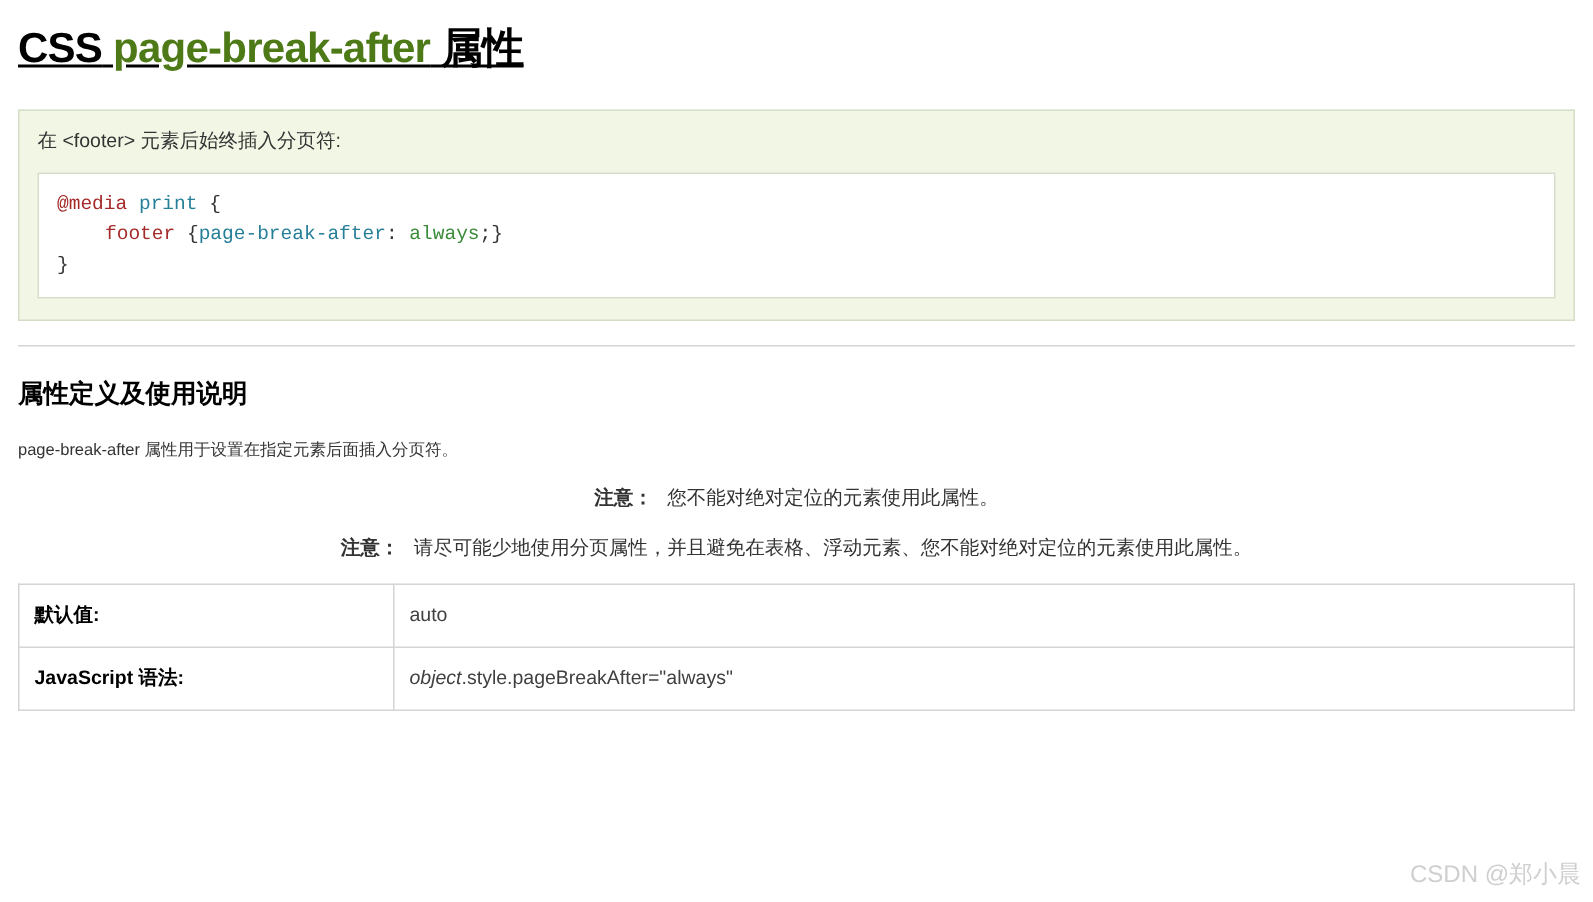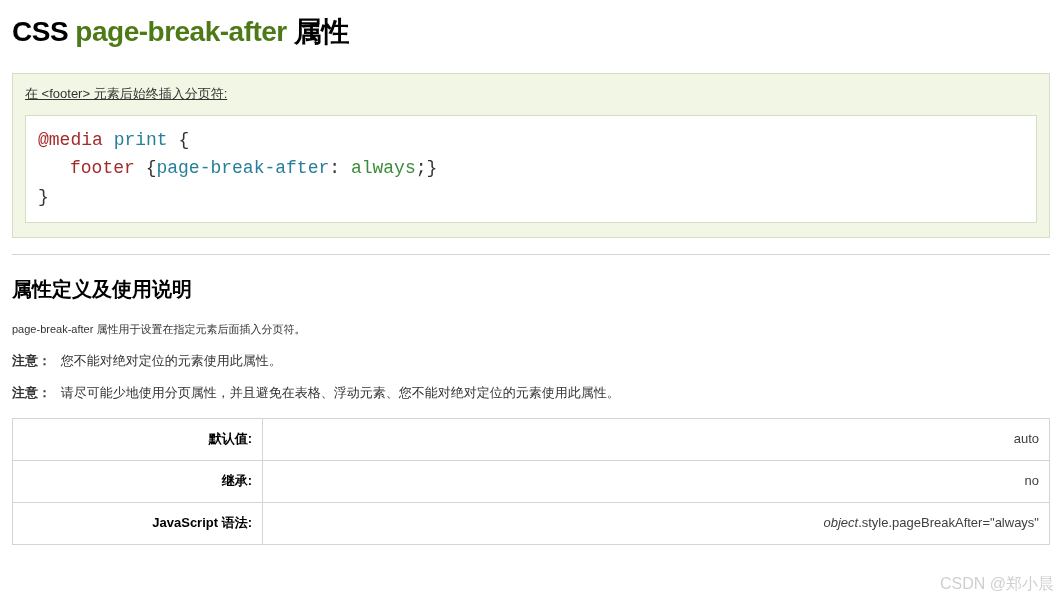--- a/index.html
+++ b/index.html
@@ -10,91 +10,92 @@
       padding: 10px 12px;
       font-size: 14px;
       line-height: 1.6;
     }
     h1.page-title {
       font-size: 28px;
       font-weight: bold;
       color: #000;
       margin-bottom: 18px;
       letter-spacing: -0.5px;
+      text-decoration: underline;
     }
     h1.page-title .hl { color: #4d7a17; }
     .example-box {
       background: #f2f7e5;
       border: 1px solid #d4dec7;
       padding: 10px 12px 14px;
       margin-bottom: 16px;
     }
     .example-box h3 {
       color: #617f10;
       font-size: 15px;
       font-weight: bold;
       margin-bottom: 10px;
     }
     .example-box .desc {
       color: #333;
       font-size: 13px;
       margin-bottom: 10px;
-      text-decoration: underline;
     }
     .code-block {
       background: #ffffff;
       border: 1px solid #d4dec7;
       padding: 10px 12px;
       font-family: Consolas, "Courier New", monospace;
-      font-size: 18px;
+      font-size: 13px;
       line-height: 1.6;
       white-space: pre;
       color: #333;
     }
     .kw-at { color: #a52a2a; }
     .kw-print { color: #267f99; }
     .kw-brace { color: #333; }
     .kw-sel { color: #a52a2a; }
     .kw-prop { color: #267f99; }
     .kw-val { color: #3a8c3a; }
     .kw-indent { display: inline-block; width: 32px; }
 
     hr.divider {
       border: none;
       border-top: 1px solid #d4d4d4;
       margin: 14px 0 18px;
     }
     h2.section-title {
-      font-size: 20px;
+      font-size: 17px;
       font-weight: bold;
       color: #000;
       margin-bottom: 16px;
     }
     .para {
       font-size: 11px;
       color: #333;
       margin-bottom: 12px;
     }
     .note {
       font-size: 13px;
       color: #333;
       margin-bottom: 12px;
+      text-align: center;
     }
     .note .label { font-weight: bold; margin-right: 6px; }
 
     table.prop-table {
       width: 100%;
       border-collapse: collapse;
       margin-top: 14px;
       font-size: 13px;
     }
     table.prop-table th, table.prop-table td {
       border: 1px solid #d4d4d4;
       padding: 10px 10px;
-      text-align: right;
+      text-align: left;
       vertical-align: middle;
     }
     table.prop-table th {
       width: 250px;
       font-weight: bold;
       color: #000;
       background: #ffffff;
     }
     table.prop-table td { color: #404040; }
     .js-syntax em { font-style: italic; }
@@ -139,24 +140,20 @@
   <span>请尽可能少地使用分页属性，并且避免在表格、浮动元素、您不能对绝对定位的元素使用此属性。</span>
 </p>
 
 <table class="prop-table">
   <tbody>
       <tr>
     <th>默认值:</th>
     <td>auto</td>
   </tr>
   <tr>
-    <th>继承:</th>
-    <td>no</td>
-  </tr>
-  <tr>
     <th>JavaScript 语法:</th>
     <td class="js-syntax">
       <em>object</em><span>.style.pageBreakAfter="always"</span>
     </td>
   </tr>
 </tbody>
   </table>
 
 <div class="watermark">CSDN @郑小晨</div>
 

